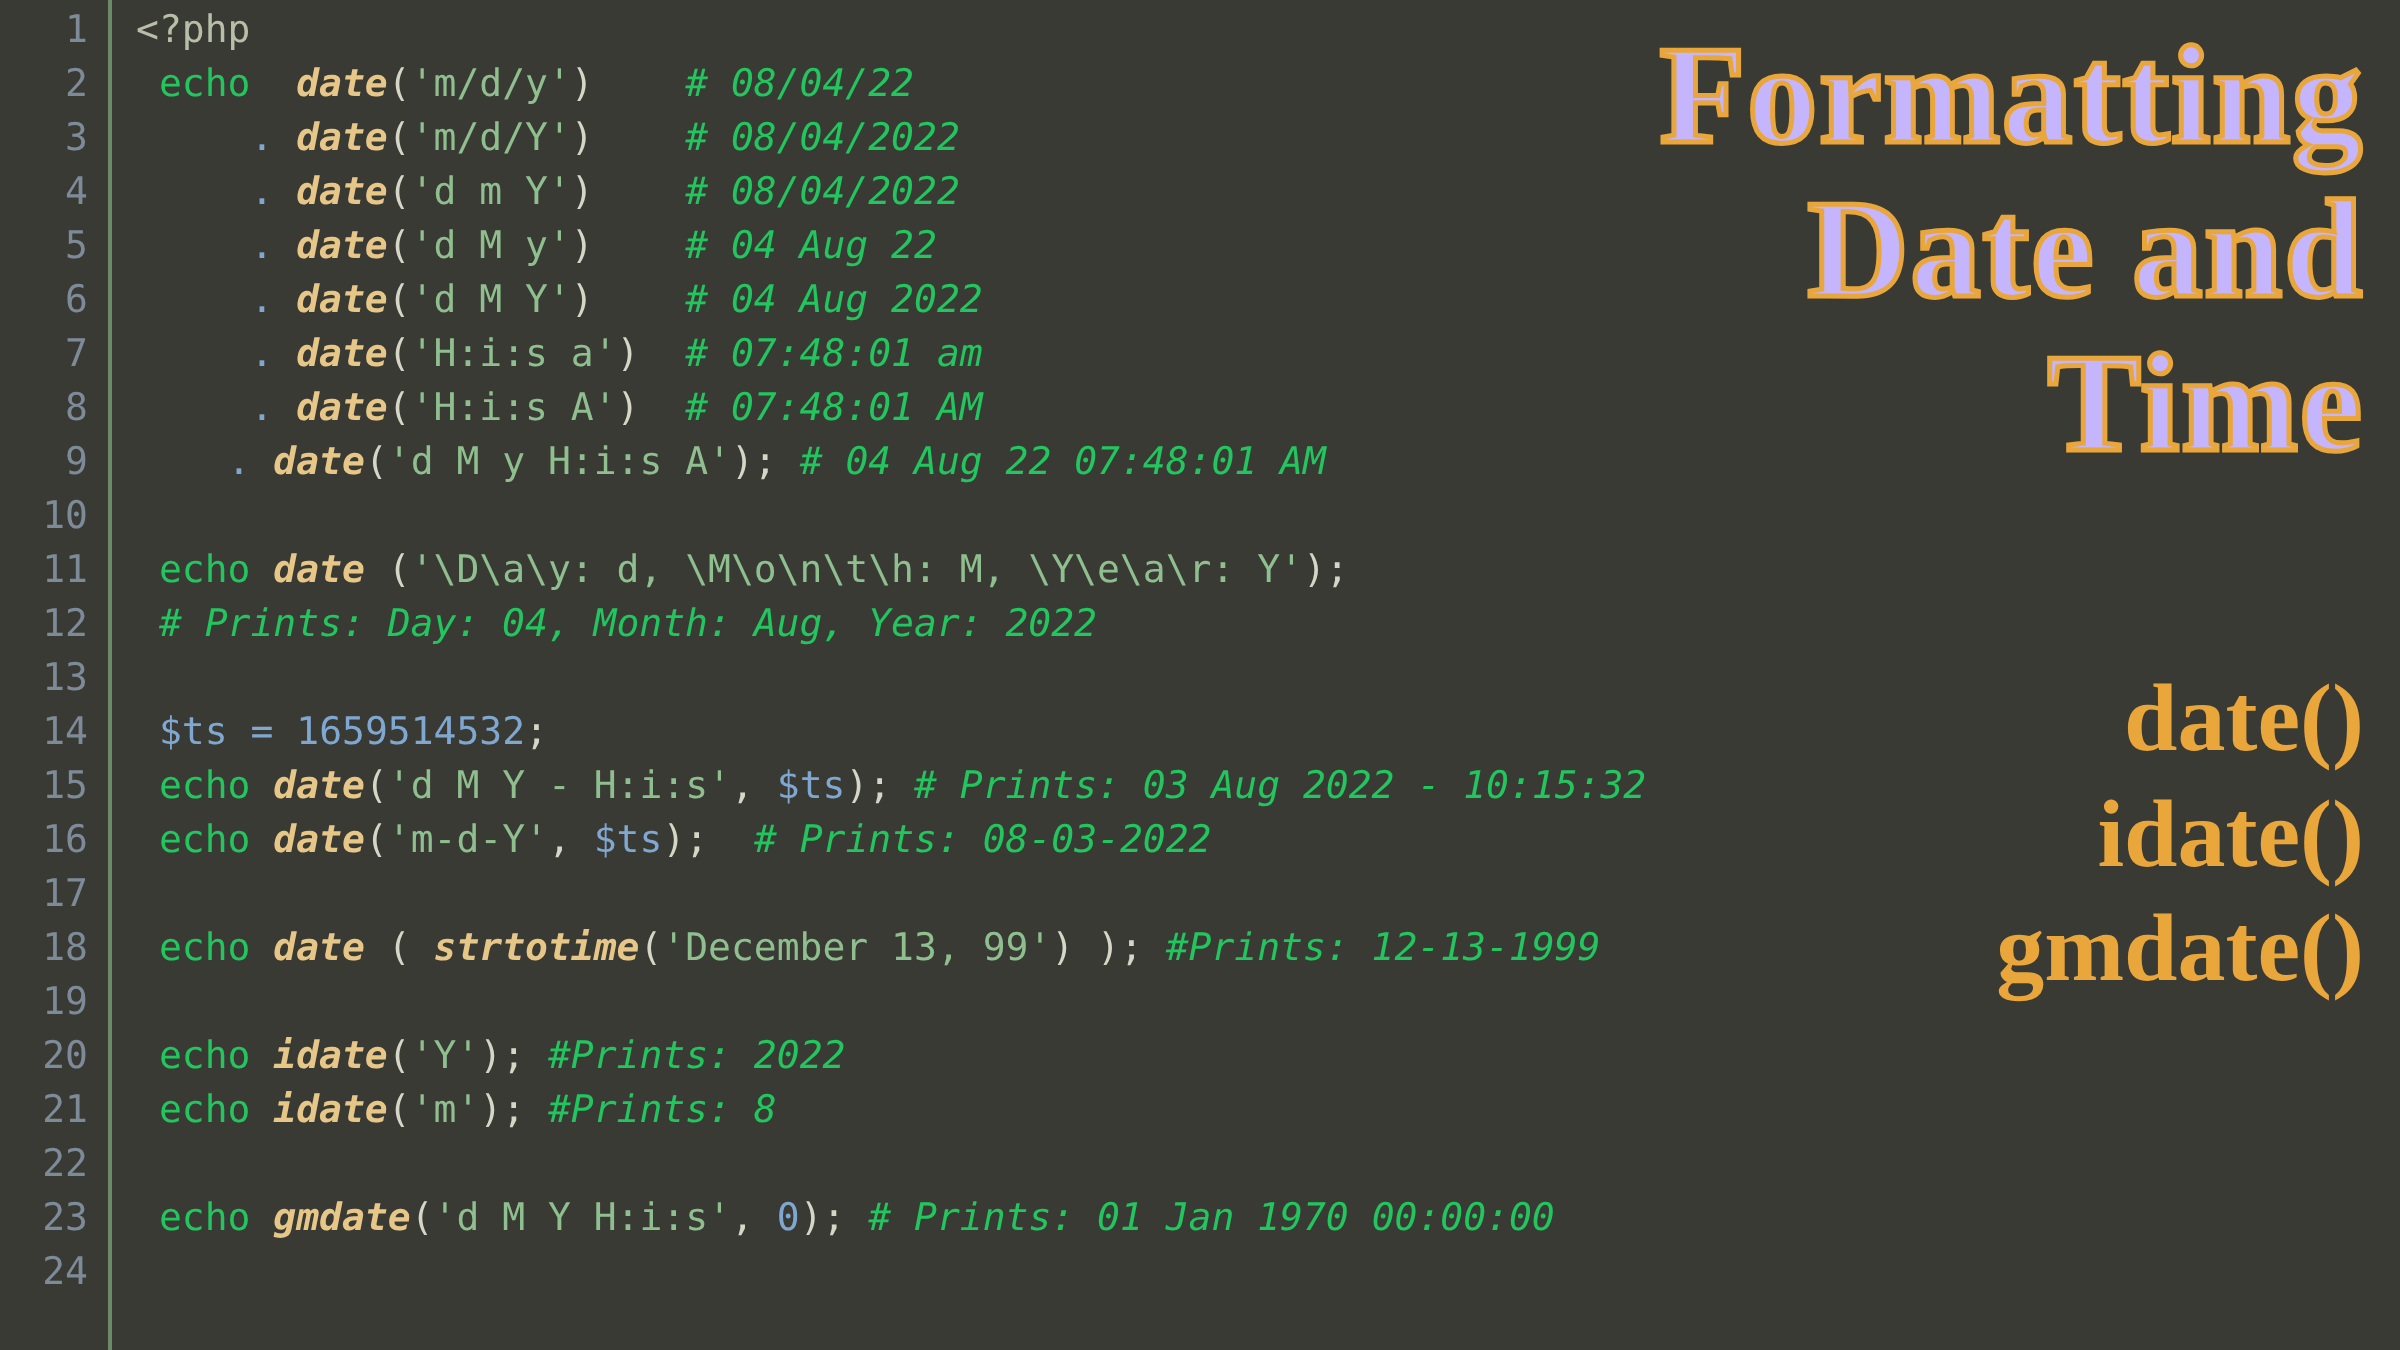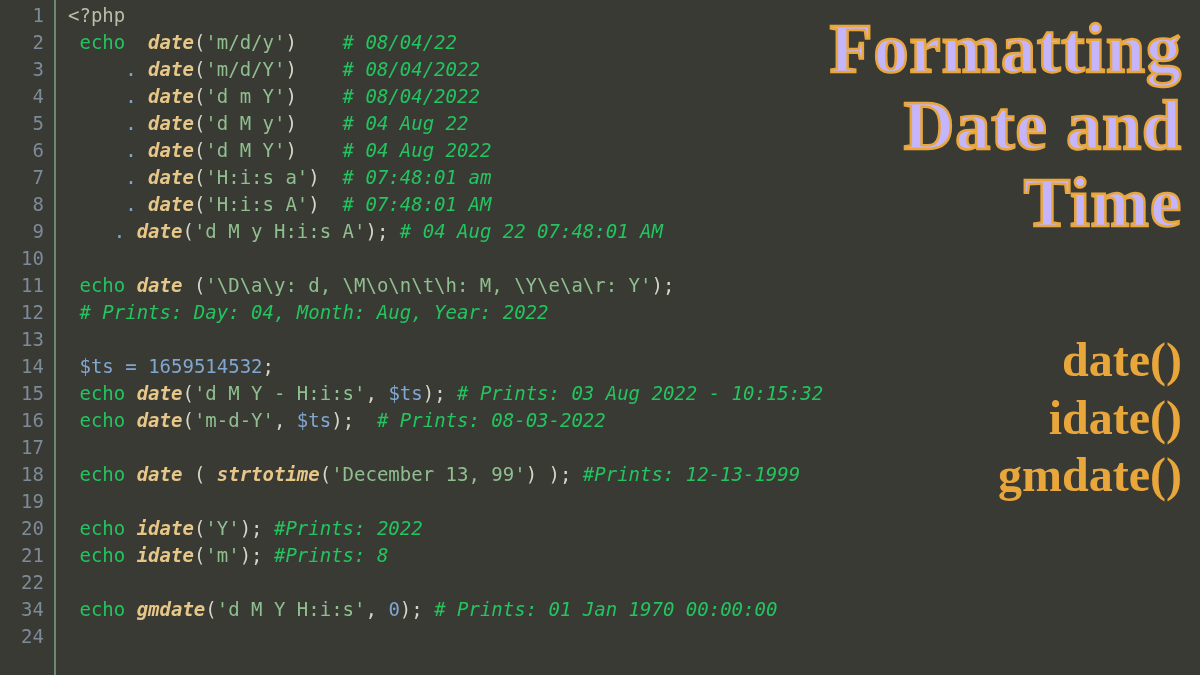--- a/index.html
+++ b/index.html
@@ -90,21 +90,21 @@
       <div>13</div>
       <div>14</div>
       <div>15</div>
       <div>16</div>
       <div>17</div>
       <div>18</div>
       <div>19</div>
       <div>20</div>
       <div>21</div>
       <div>22</div>
-      <div>34</div>
+      <div>23</div>
       <div>24</div>
     </div>
   <div class="code" id="code"><div class="row"><span class="tok-phptag">&lt;?php</span></div><div class="row"><span class="tok-punc"> </span><span class="tok-kw">echo</span><span class="tok-punc">  </span><span class="tok-fn">date</span><span class="tok-punc">(</span><span class="tok-str">'m/d/y'</span><span class="tok-punc">)    </span><span class="tok-cmt"># 08/04/22</span></div><div class="row"><span class="tok-punc">     </span><span class="tok-oph">.</span><span class="tok-punc"> </span><span class="tok-fn">date</span><span class="tok-punc">(</span><span class="tok-str">'m/d/Y'</span><span class="tok-punc">)    </span><span class="tok-cmt"># 08/04/2022</span></div><div class="row"><span class="tok-punc">     </span><span class="tok-oph">.</span><span class="tok-punc"> </span><span class="tok-fn">date</span><span class="tok-punc">(</span><span class="tok-str">'d m Y'</span><span class="tok-punc">)    </span><span class="tok-cmt"># 08/04/2022</span></div><div class="row"><span class="tok-punc">     </span><span class="tok-oph">.</span><span class="tok-punc"> </span><span class="tok-fn">date</span><span class="tok-punc">(</span><span class="tok-str">'d M y'</span><span class="tok-punc">)    </span><span class="tok-cmt"># 04 Aug 22</span></div><div class="row"><span class="tok-punc">     </span><span class="tok-oph">.</span><span class="tok-punc"> </span><span class="tok-fn">date</span><span class="tok-punc">(</span><span class="tok-str">'d M Y'</span><span class="tok-punc">)    </span><span class="tok-cmt"># 04 Aug 2022</span></div><div class="row"><span class="tok-punc">     </span><span class="tok-oph">.</span><span class="tok-punc"> </span><span class="tok-fn">date</span><span class="tok-punc">(</span><span class="tok-str">'H:i:s a'</span><span class="tok-punc">)  </span><span class="tok-cmt"># 07:48:01 am</span></div><div class="row"><span class="tok-punc">     </span><span class="tok-oph">.</span><span class="tok-punc"> </span><span class="tok-fn">date</span><span class="tok-punc">(</span><span class="tok-str">'H:i:s A'</span><span class="tok-punc">)  </span><span class="tok-cmt"># 07:48:01 AM</span></div><div class="row"><span class="tok-punc">    </span><span class="tok-oph">.</span><span class="tok-punc"> </span><span class="tok-fn">date</span><span class="tok-punc">(</span><span class="tok-str">'d M y H:i:s A'</span><span class="tok-punc">); </span><span class="tok-cmt"># 04 Aug 22 07:48:01 AM</span></div><div class="row"><span class="tok-punc"></span></div><div class="row"><span class="tok-punc"> </span><span class="tok-kw">echo</span><span class="tok-punc"> </span><span class="tok-fn">date</span><span class="tok-punc"> (</span><span class="tok-str">'\D\a\y: d, \M\o\n\t\h: M, \Y\e\a\r: Y'</span><span class="tok-punc">);</span></div><div class="row"><span class="tok-punc"> </span><span class="tok-cmt"># Prints: Day: 04, Month: Aug, Year: 2022</span></div><div class="row"><span class="tok-punc"></span></div><div class="row"><span class="tok-punc"> </span><span class="tok-var">$ts</span><span class="tok-punc"> </span><span class="tok-oph">=</span><span class="tok-punc"> </span><span class="tok-num">1659514532</span><span class="tok-punc">;</span></div><div class="row"><span class="tok-punc"> </span><span class="tok-kw">echo</span><span class="tok-punc"> </span><span class="tok-fn">date</span><span class="tok-punc">(</span><span class="tok-str">'d M Y - H:i:s'</span><span class="tok-punc">, </span><span class="tok-var">$ts</span><span class="tok-punc">); </span><span class="tok-cmt"># Prints: 03 Aug 2022 - 10:15:32</span></div><div class="row"><span class="tok-punc"> </span><span class="tok-kw">echo</span><span class="tok-punc"> </span><span class="tok-fn">date</span><span class="tok-punc">(</span><span class="tok-str">'m-d-Y'</span><span class="tok-punc">, </span><span class="tok-var">$ts</span><span class="tok-punc">);  </span><span class="tok-cmt"># Prints: 08-03-2022</span></div><div class="row"><span class="tok-punc"></span></div><div class="row"><span class="tok-punc"> </span><span class="tok-kw">echo</span><span class="tok-punc"> </span><span class="tok-fn">date</span><span class="tok-punc"> ( </span><span class="tok-fn">strtotime</span><span class="tok-punc">(</span><span class="tok-str">'December 13, 99'</span><span class="tok-punc">) ); </span><span class="tok-cmt">#Prints: 12-13-1999</span></div><div class="row"><span class="tok-punc"></span></div><div class="row"><span class="tok-punc"> </span><span class="tok-kw">echo</span><span class="tok-punc"> </span><span class="tok-fn">idate</span><span class="tok-punc">(</span><span class="tok-str">'Y'</span><span class="tok-punc">); </span><span class="tok-cmt">#Prints: 2022</span></div><div class="row"><span class="tok-punc"> </span><span class="tok-kw">echo</span><span class="tok-punc"> </span><span class="tok-fn">idate</span><span class="tok-punc">(</span><span class="tok-str">'m'</span><span class="tok-punc">); </span><span class="tok-cmt">#Prints: 8</span></div><div class="row"><span class="tok-punc"></span></div><div class="row"><span class="tok-punc"> </span><span class="tok-kw">echo</span><span class="tok-punc"> </span><span class="tok-fn">gmdate</span><span class="tok-punc">(</span><span class="tok-str">'d M Y H:i:s'</span><span class="tok-punc">, </span><span class="tok-num">0</span><span class="tok-punc">); </span><span class="tok-cmt"># Prints: 01 Jan 1970 00:00:00</span></div><div class="row"><span class="tok-punc"></span></div></div>
 </div>
 
 <div class="overlay">
   <div class="title">
     <div>Formatting</div>
     <div>Date and</div>
     <div>Time</div>

